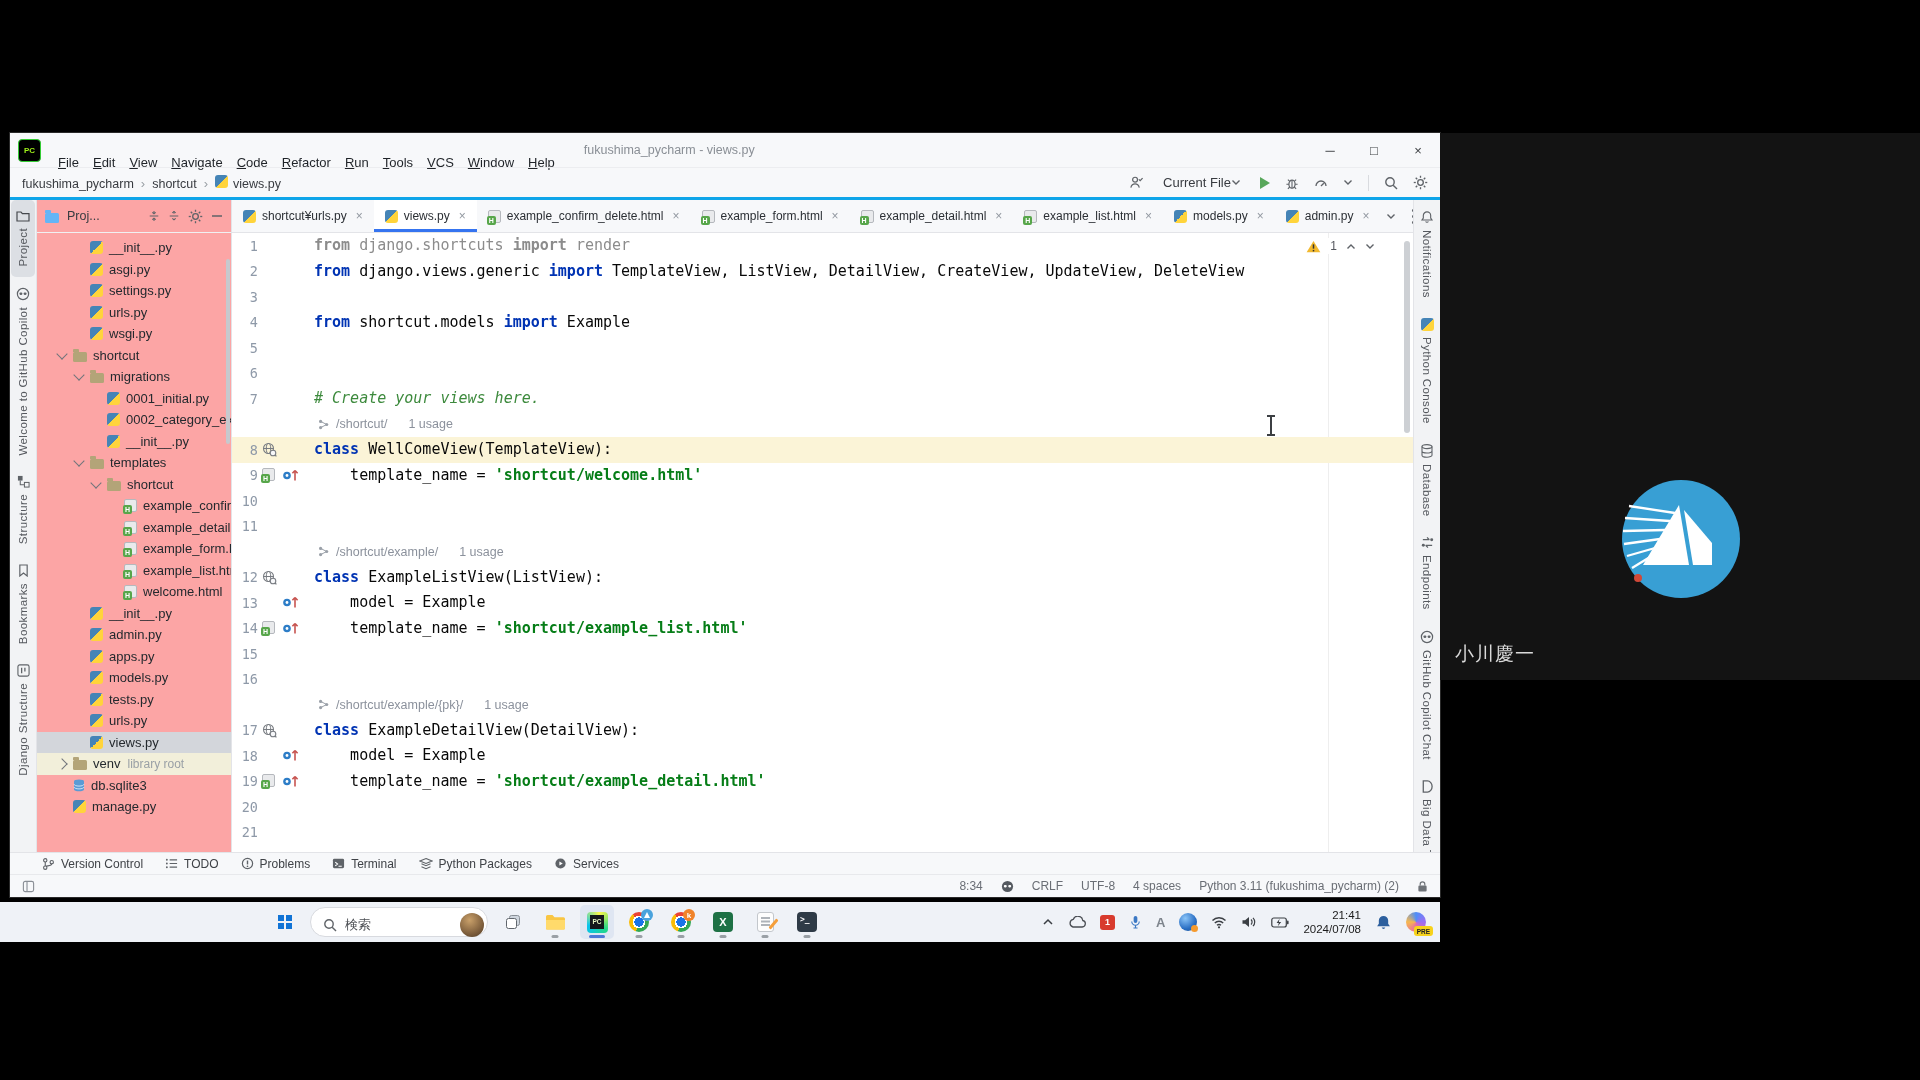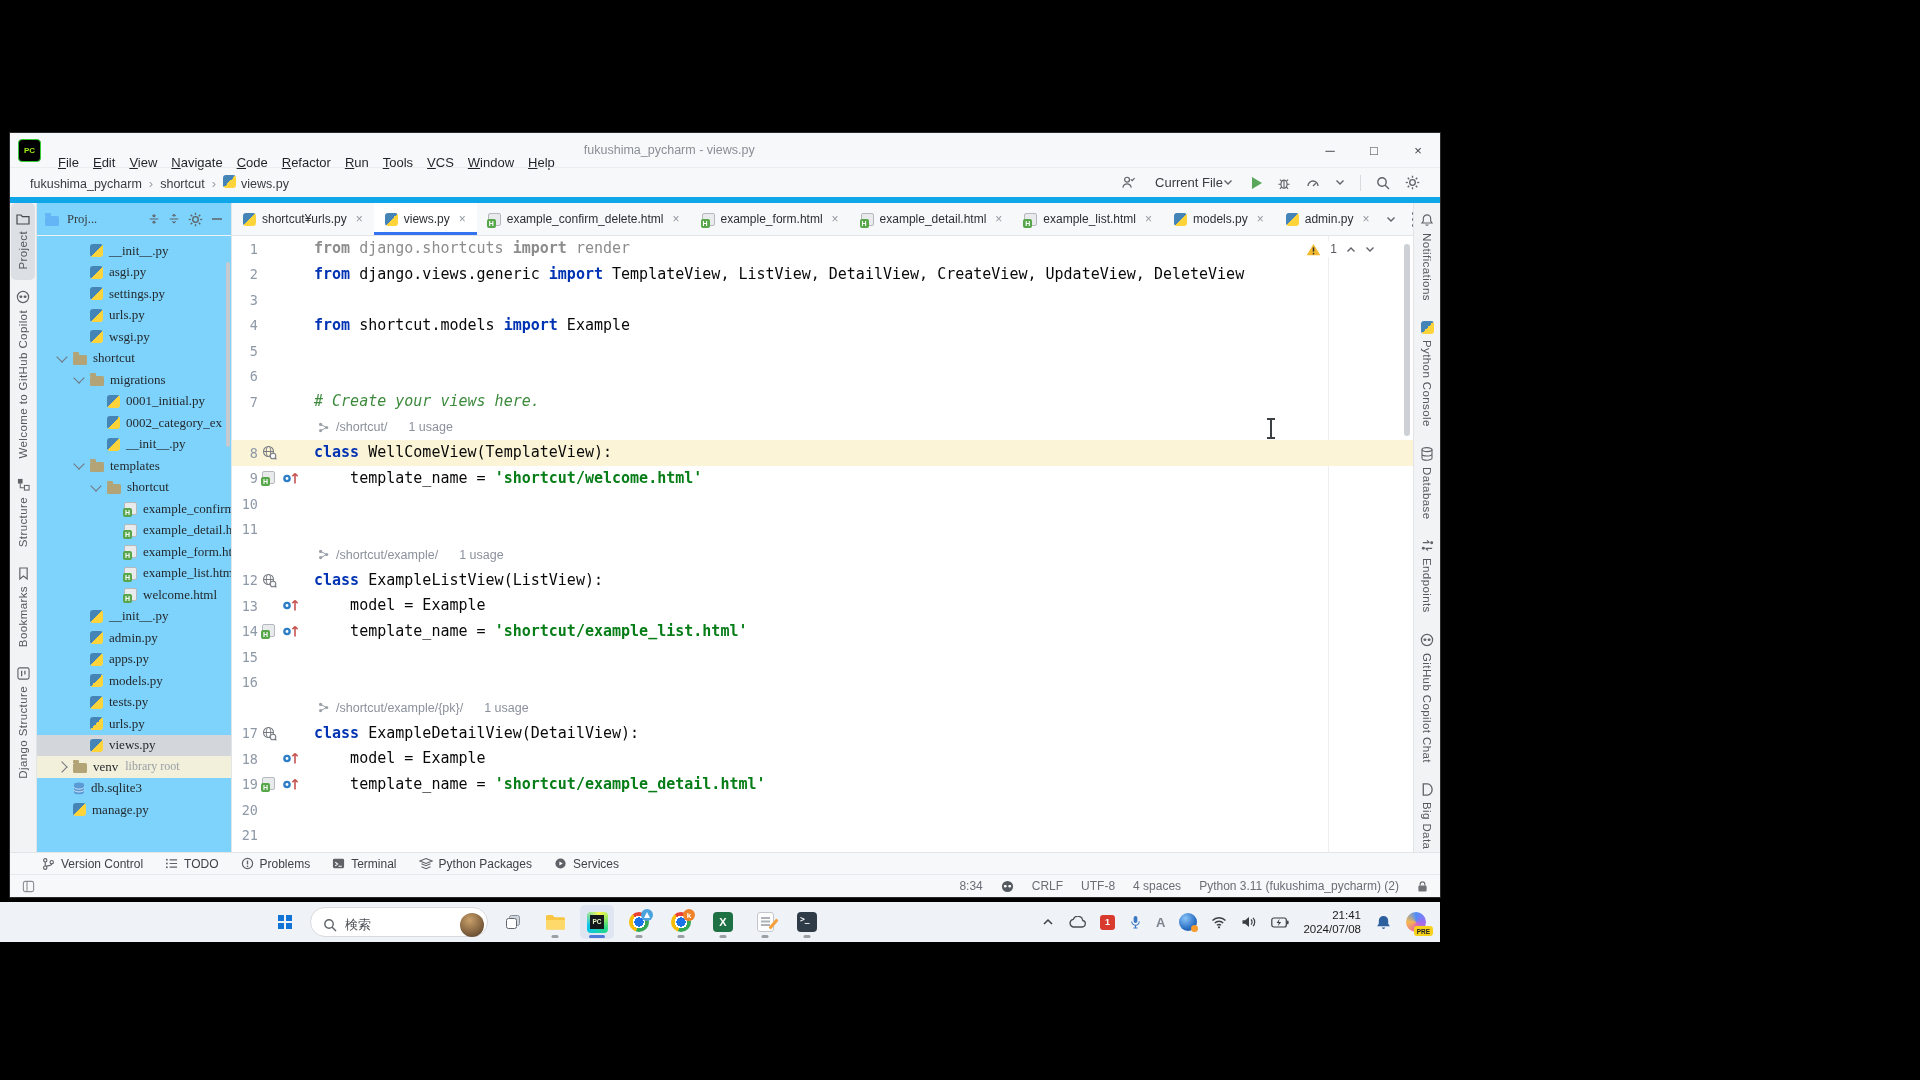--- a/index.html
+++ b/index.html
@@ -10,39 +10,39 @@
        display:flex;flex-direction:column;font-size:13px;color:#2b2b2b;box-shadow:0 0 0 1px #2a2a2a;}
   #titlebar{height:34px;flex:none;display:flex;align-items:center;padding:0 0 0 8px;background:#f7f8fa;}
   .ic-pc{width:21px;height:21px;background:#000;border-radius:4px;display:inline-flex;align-items:center;justify-content:center;
          color:#9ef01a;font:bold 8px "Liberation Sans",sans-serif;border:1px solid #3c3;}
   #menus{display:flex;margin-left:10px;}
   .menu-item{display:inline-block;padding:2px 7px;color:#1f2328;font-size:13px;cursor:default;margin-top:24px;}
   .menu-item::first-letter{text-decoration:underline;}
   #win-title{color:#8a8f96;margin-left:22px;font-size:12.5px;}
   #win-controls{margin-left:auto;display:flex;align-items:center;height:100%;}
   .wbtn{width:44px;height:100%;display:flex;align-items:center;justify-content:center;color:#3d4043;font-size:13px;}
-  #toolbar2{height:29px;flex:none;display:flex;align-items:center;padding:0 20px;border-top:1px solid #ecedf0;border-bottom:6px solid #0ea5e9;}
+  #toolbar2{height:29px;flex:none;display:flex;align-items:center;padding:0 12px;border-top:1px solid #ecedf0;border-bottom:3px solid #0ea5e9;}
   .crumb{color:#383b40;font-size:12.5px;}
   .crumb-sep{color:#9aa0a6;margin:0 7px;font-size:13px;}
   .crumb-ico{margin-right:5px;}
   #toolbar2-right{margin-left:auto;display:flex;align-items:center;gap:15px;}
   #run-config{display:flex;align-items:center;gap:0;color:#383b40;padding:2px 4px;}
   .ic-play{width:0;height:0;border-left:10px solid #58a75b;border-top:6px solid transparent;border-bottom:6px solid transparent;display:inline-block;}
   .vdiv{width:1px;height:16px;background:#d9dbdf;}
   
   #main{flex:1;display:flex;min-height:0;}
   .stripe{width:26px;flex:none;background:#f2f3f5;display:flex;flex-direction:column;align-items:center;overflow:hidden;}
   #left-stripe{border-right:1px solid #e3e4e8;}
   #right-stripe{border-left:1px solid #e3e4e8;}
   .stripe-item{display:flex;flex-direction:column;align-items:center;gap:6px;padding:10px 0;color:#55585e;}
   .stripe-item.active{background:#dcdfe4;border-radius:5px;width:24px;}
   .vl{writing-mode:vertical-rl;font-size:11.5px;letter-spacing:.4px;color:#55585e;white-space:nowrap;}
   .vl-left{transform:rotate(180deg);}
   
-  #project{width:194px;flex:none;background:#7dd3fc;border-right:1px solid #e3e4e8;display:flex;flex-direction:column;min-height:0;font-family:Liberation Serif, serif;}
+  #project{width:194px;flex:none;background:#fca5a5;border-right:1px solid #e3e4e8;display:flex;flex-direction:column;min-height:0;}
   #project-header{height:32px;flex:none;display:flex;align-items:center;gap:8px;padding:0 8px;border-bottom:1px solid #f0f1f3;}
   #project-header .hlabel{font-size:12.5px;color:#383b40;}
   #project-header .spacer{flex:1;}
   #tree{flex:1;overflow:hidden;position:relative;padding-top:4px;}
   .tree-row{height:21.5px;display:flex;align-items:center;white-space:nowrap;overflow:hidden;font-size:13px;color:#24292e;}
   .tree-row.selected{background:#d3d6db;}
   .tree-row.lib{background:#f2efda;}
   .tchev{display:inline-block;width:7px;height:7px;border-right:1.4px solid #71757b;border-bottom:1.4px solid #71757b;
          transform:rotate(-45deg);margin-right:7px;flex:none;}
   .tchev.open{transform:rotate(45deg);margin-top:-3px;}
@@ -1060,14 +1060,31 @@
             <path d="M8 1.8a4.4 4.4 0 0 0-4.4 4.4v3L2 11.6h12l-1.6-2.4v-3A4.4 4.4 0 0 0 8 1.8z" fill="#2c5f9e"></path>
             <path d="M6.3 12.8a1.8 1.8 0 0 0 3.4 0z" fill="#2c5f9e"></path>
           </svg>
         </span>
       <span class="ic-copilot-app fi" style="position:relative">
         <span class="pre-badge">PRE</span>
       </span>
     </div>
   </div>
 
+  <div id="webcam">
+    <svg id="logo" viewBox="0 0 120 120">
+      <circle cx="60" cy="60" r="59" fill="#389fd4"></circle>
+      <g stroke="#ffffff" stroke-width="2.3">
+        <line x1="54" y1="34" x2="8" y2="27"></line>
+        <line x1="49" y1="42" x2="4" y2="39"></line>
+        <line x1="44" y1="51" x2="2" y2="52"></line>
+        <line x1="39" y1="60" x2="3" y2="65"></line>
+        <line x1="34" y1="69" x2="6" y2="77"></line>
+        <line x1="29" y1="78" x2="11" y2="89"></line>
+      </g>
+      <path d="M58 26 L22 86 L68 86 Z" fill="#ffffff"></path>
+      <path d="M63 31 L91 64 L91 86 L72 86 Z" fill="#ffffff"></path>
+      <circle cx="17" cy="99" r="4" fill="#d04838"></circle>
+    </svg>
+    <div id="presenter">小川慶一</div>
+  </div>
 
 </div>
 
 </body></html>

